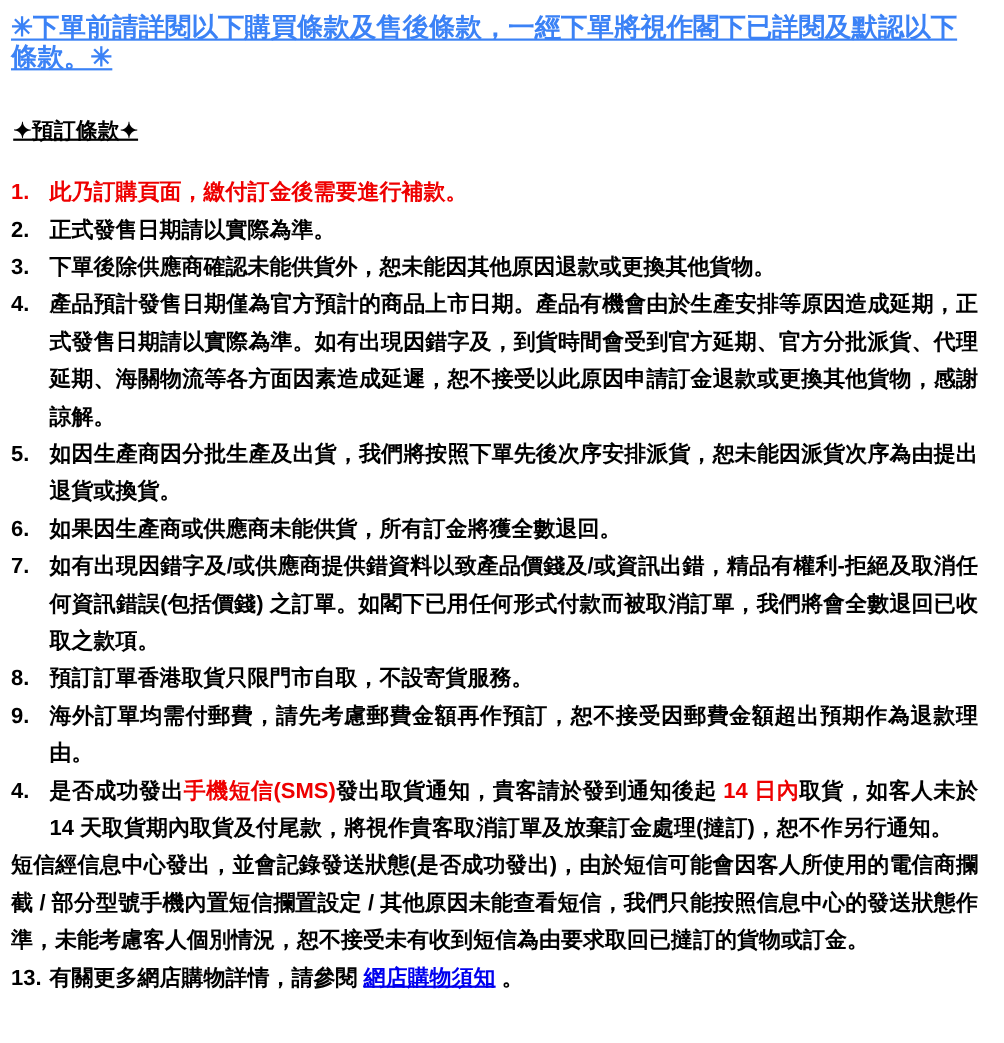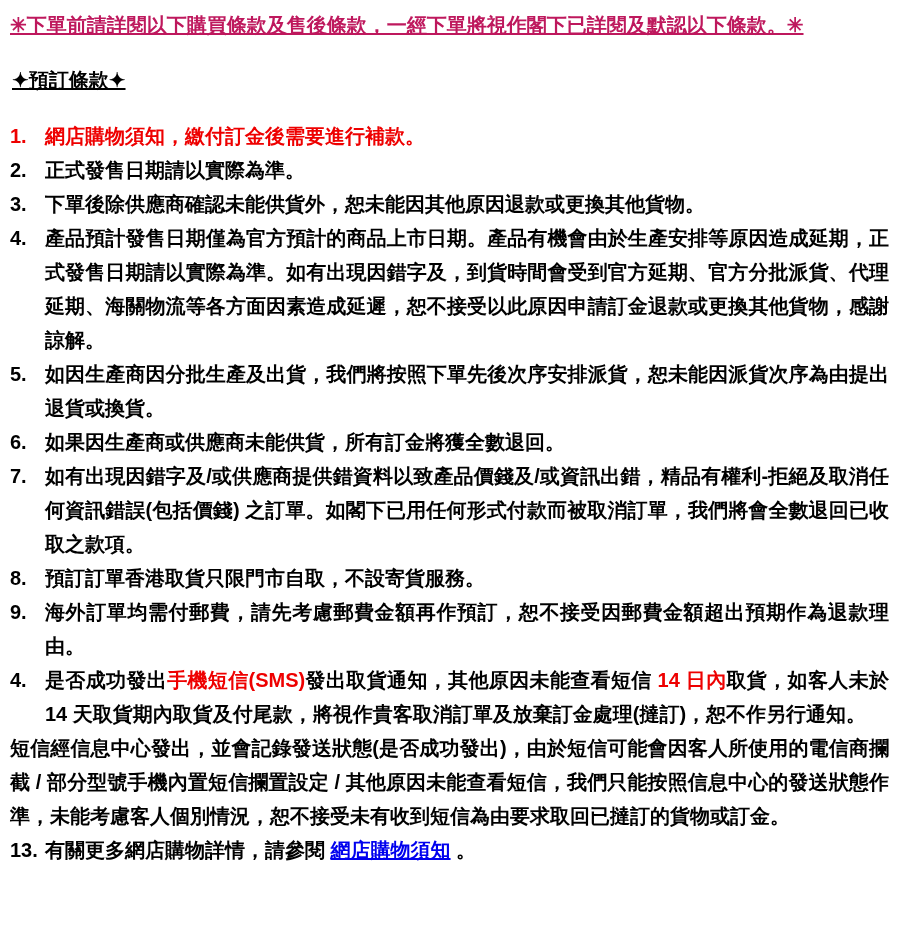--- a/index.html
+++ b/index.html
@@ -11,33 +11,33 @@
     width: 913px;
     min-height: 948px;
     box-sizing: border-box;
     padding: 12px 24px 12px 10px;
     font-family: "Liberation Sans", sans-serif;
     font-weight: 700;
     font-size: 20px;
     color: #000000;
   }
   .notice {
-    color: #be185d;
+    color: #3b82f6;
     text-decoration: underline;
     line-height: 27px;
     margin: 0 0 24px 0;
-    font-size: 20px;
+    font-size: 24px;
   }
   .section-title {
     display: inline-block;
     color: #000000;
     text-decoration: underline;
     font-size: 20px;
     line-height: 26px;
-    margin: 4px 0 0 2px;
+    margin: 16px 0 0 2px;
   }
   .terms {
     margin-top: 26px;
   }
   .term {
     display: flex;
     line-height: 34px;
   }
   .term-num {
     flex: 0 0 35px;
@@ -63,21 +63,21 @@
 <body>
 
 <div class="page">
   <div class="notice">✳下單前請詳閱以下購買條款及售後條款，一經下單將視作閣下已詳閱及默認以下條款。✳</div>
 
   <div class="section-title">✦預訂條款✦</div>
 
   <div class="terms">
       <div class="term">
         <span class="term-num red">1.</span>
-        <span class="term-body red"><span>網店購物須知，繳付訂金後需要進行補款。</span></span>
+        <span class="term-body red"><span>此乃訂購頁面，繳付訂金後需要進行補款。</span></span>
       </div>
       <div class="term">
         <span class="term-num">2.</span>
         <span class="term-body"><span>正式發售日期請以實際為準。</span></span>
       </div>
       <div class="term">
         <span class="term-num">3.</span>
         <span class="term-body"><span>下單後除供應商確認未能供貨外，恕未能因其他原因退款或更換其他貨物。</span></span>
       </div>
       <div class="term">
@@ -99,21 +99,21 @@
       <div class="term">
         <span class="term-num">8.</span>
         <span class="term-body"><span>預訂訂單香港取貨只限門市自取，不設寄貨服務。</span></span>
       </div>
       <div class="term">
         <span class="term-num">9.</span>
         <span class="term-body"><span>海外訂單均需付郵費，請先考慮郵費金額再作預訂，恕不接受因郵費金額超出預期作為退款理由。</span></span>
       </div>
       <div class="term">
         <span class="term-num">4.</span>
-        <span class="term-body"><span>是否成功發出</span><span class="red-u">手機短信(SMS)</span><span>發出取貨通知，其他原因未能查看短信 </span><span class="red-u">14 日內</span><span>取貨，如客人未於 14 天取貨期內取貨及付尾款，將視作貴客取消訂單及放棄訂金處理(撻訂)，恕不作另行通知。</span></span>
+        <span class="term-body"><span>是否成功發出</span><span class="red-u">手機短信(SMS)</span><span>發出取貨通知，貴客請於發到通知後起 </span><span class="red-u">14 日內</span><span>取貨，如客人未於 14 天取貨期內取貨及付尾款，將視作貴客取消訂單及放棄訂金處理(撻訂)，恕不作另行通知。</span></span>
       </div>
       <div class="term">
         <span class="term-body"><span>短信經信息中心發出，並會記錄發送狀態(是否成功發出)，由於短信可能會因客人所使用的電信商攔截 / 部分型號手機內置短信攔置設定 / 其他原因未能查看短信，我們只能按照信息中心的發送狀態作準，未能考慮客人個別情況，恕不接受未有收到短信為由要求取回已撻訂的貨物或訂金。</span></span>
       </div>
       <div class="term">
         <span class="term-num">13.</span>
         <span class="term-body"><span>有關更多網店購物詳情，請參閱 </span><span class="link">網店購物須知</span><span> 。</span></span>
       </div>
     </div>
 </div>

